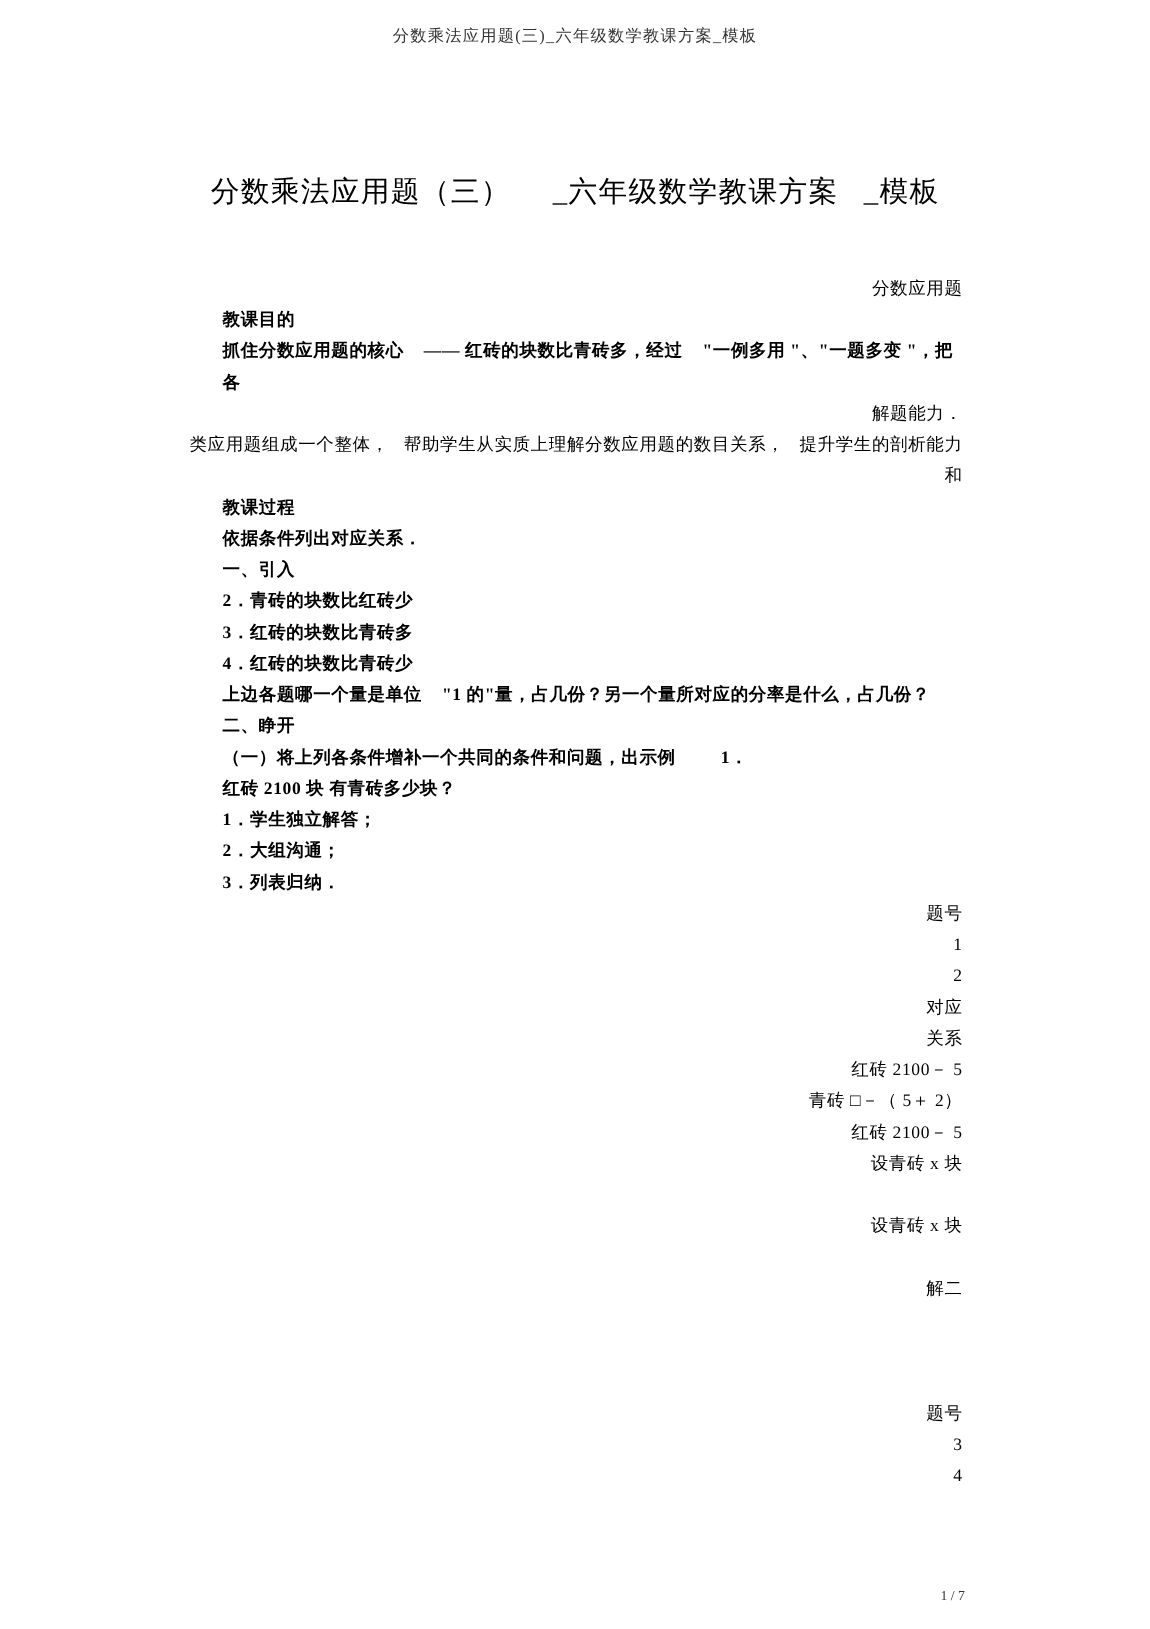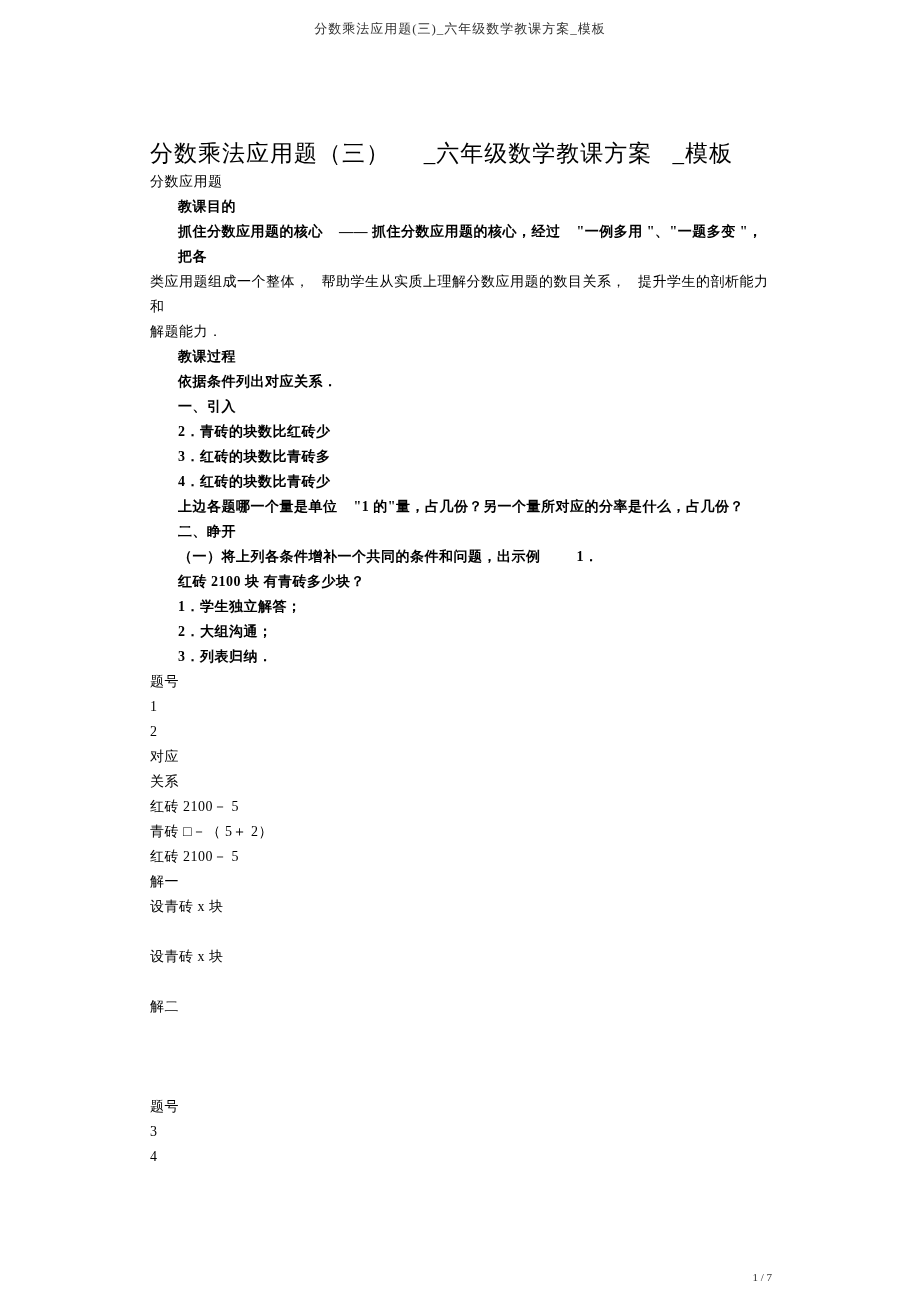--- a/index.html
+++ b/index.html
@@ -18,33 +18,36 @@
     padding: 20px 150px 40px 150px;
   }
   .header-line {
     text-align: center;
     font-size: 13px;
     color: #333333;
     letter-spacing: 1px;
     margin-bottom: 100px;
   }
   .title-main {
+    text-align: center;
     font-size: 23px;
     letter-spacing: 1px;
+    margin-bottom: 50px;
   }
   .title-main span {
     display: inline-block;
   }
   .body-text {
     font-size: 14px;
     line-height: 25px;
     letter-spacing: 0.5px;
   }
   .no-indent {
     margin: 0;
+    text-align: right;
   }
   .indent-1 {
     margin: 0;
     padding-left: 2em;
     font-weight: bold;
   }
   .footer {
     position: absolute;
     bottom: 20px;
     right: 148px;
@@ -63,29 +66,29 @@
     <span>分数乘法应用题（三）</span>&nbsp;&nbsp;&nbsp;&nbsp;
     <span>_六年级数学教课方案</span>&nbsp;&nbsp;
     <span>_模板</span>
   </div>
 
   <div class="body-text">
     <p class="no-indent">分数应用题</p>
     <p class="indent-1">教课目的</p>
     <p class="indent-1">
       <span>抓住分数应用题的核心</span>&nbsp;&nbsp;&nbsp;
-      <span>—— 抓住分数应用题的核心，经过</span>&nbsp;&nbsp;&nbsp;
+      <span>—— 红砖的块数比青砖多，经过</span>&nbsp;&nbsp;&nbsp;
       <span>"一例多用 "、"一题多变 "，把各</span>
     </p>
+    <p class="no-indent">解题能力．</p>
     <p class="no-indent">
       <span>类应用题组成一个整体，</span>&nbsp;&nbsp;
       <span>帮助学生从实质上理解分数应用题的数目关系，</span>&nbsp;&nbsp;
       <span>提升学生的剖析能力和</span>
     </p>
-    <p class="no-indent">解题能力．</p>
     <p class="indent-1">教课过程</p>
     <p class="indent-1">依据条件列出对应关系．</p>
     <p class="indent-1">一、引入</p>
     <p class="indent-1">2．青砖的块数比红砖少</p>
     <p class="indent-1">3．红砖的块数比青砖多</p>
     <p class="indent-1">4．红砖的块数比青砖少</p>
     <p class="indent-1">
       <span>上边各题哪一个量是单位</span>&nbsp;&nbsp;&nbsp;
       <span>"1 的"量，占几份？另一个量所对应的分率是什么，占几份？</span>
     </p>
@@ -99,21 +102,20 @@
     <p class="indent-1">2．大组沟通；</p>
     <p class="indent-1">3．列表归纳．</p>
     <p class="no-indent">题号</p>
     <p class="no-indent">1</p>
     <p class="no-indent">2</p>
     <p class="no-indent">对应</p>
     <p class="no-indent">关系</p>
     <p class="no-indent">红砖 2100－ 5</p>
     <p class="no-indent">青砖 □－（ 5＋ 2）</p>
     <p class="no-indent">红砖 2100－ 5</p>
-    <p class="no-indent">解一</p>
     <p class="no-indent">设青砖 x 块</p>
     <p class="no-indent">&nbsp;</p>
     <p class="no-indent">设青砖 x 块</p>
     <p class="no-indent">&nbsp;</p>
     <p class="no-indent">解二</p>
     <p class="no-indent">&nbsp;</p>
     <p class="no-indent">&nbsp;</p>
     <p class="no-indent">&nbsp;</p>
     <p class="no-indent">题号</p>
     <p class="no-indent">3</p>

